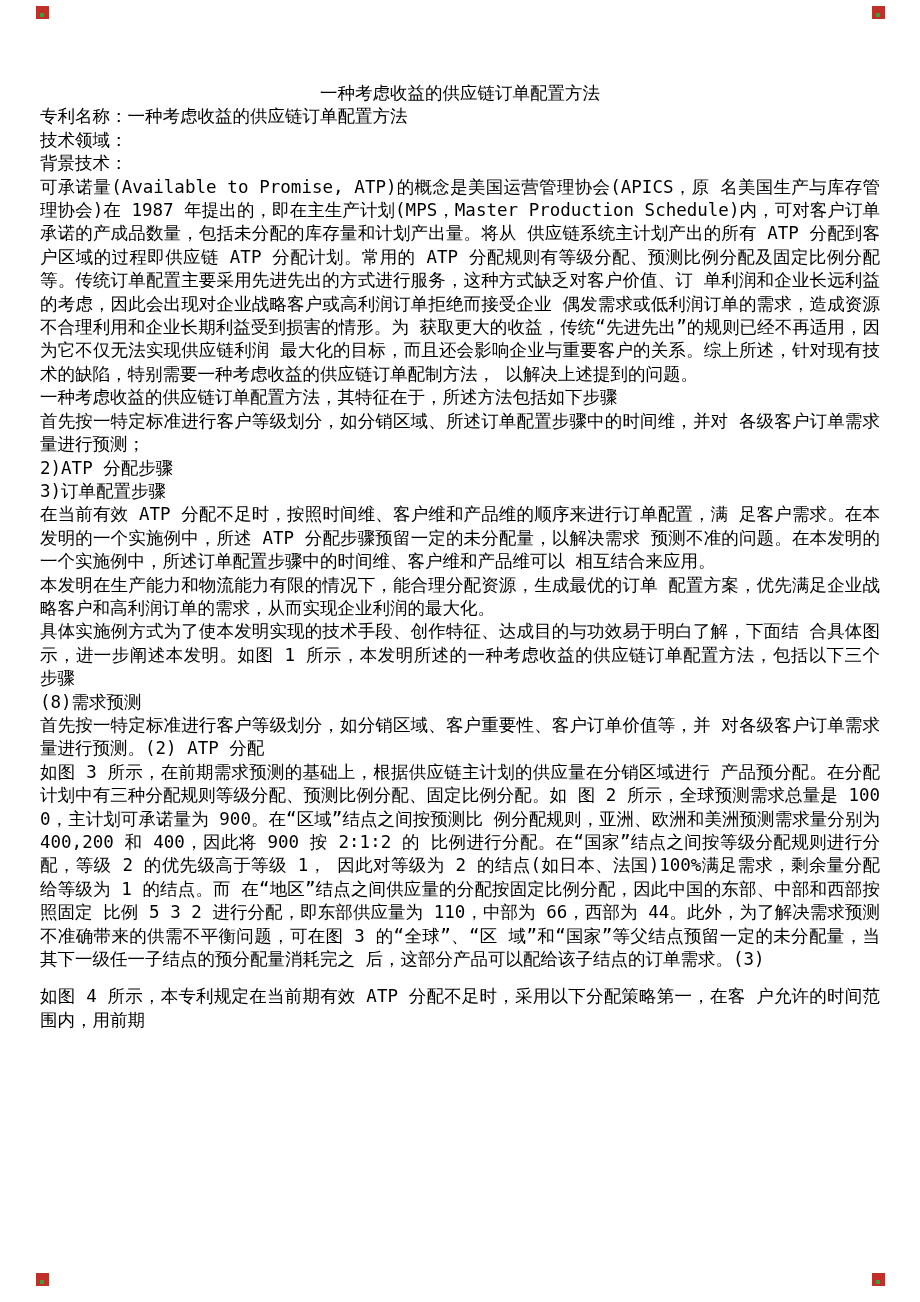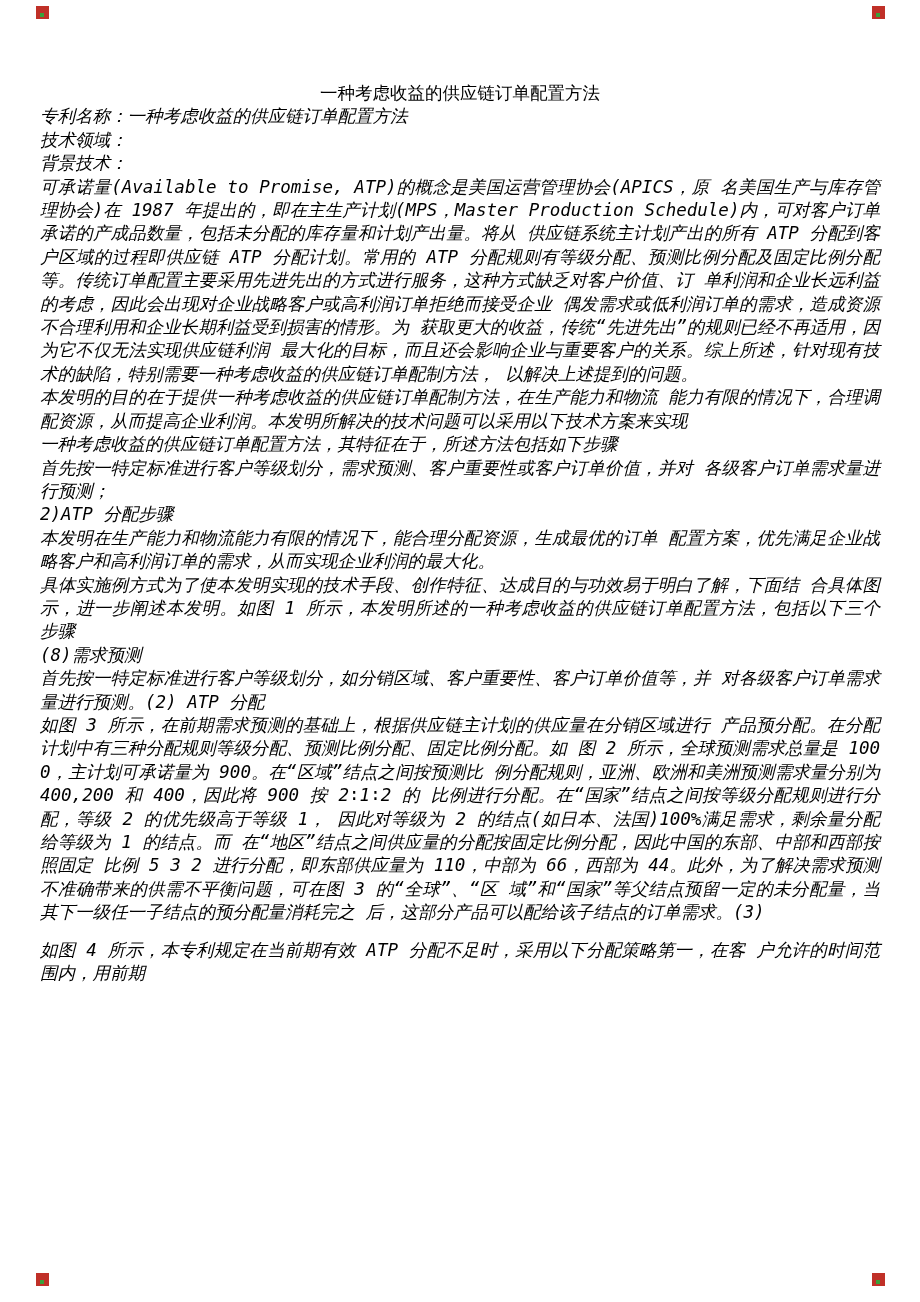--- a/index.html
+++ b/index.html
@@ -24,21 +24,20 @@
   .doc-title {
     text-align: center;
     font-weight: normal;
     font-size: 17.5px;
     margin: 0;
   }
   .body-text p {
     margin: 0;
     text-align: justify;
     word-break: break-all;
-    font-style: italic;
   }
   .body-text p:last-child {
     margin-top: 14px;
   }
   .marker {
     position: absolute;
     width: 13px;
     height: 13px;
     background: #c03028;
   }
@@ -66,24 +65,25 @@
   <span class="marker bl"></span>
   <span class="marker br"></span>
 
   <div class="content">
     <h1 class="doc-title">一种考虑收益的供应链订单配置方法</h1>
     <div class="body-text">
         <p>专利名称：一种考虑收益的供应链订单配置方法</p>
         <p>技术领域：</p>
         <p>背景技术：</p>
         <p>可承诺量(Available to Promise, ATP)的概念是美国运营管理协会(APICS，原 名美国生产与库存管理协会)在 1987 年提出的，即在主生产计划(MPS，Master Production Schedule)内，可对客户订单承诺的产成品数量，包括未分配的库存量和计划产出量。将从 供应链系统主计划产出的所有 ATP 分配到客户区域的过程即供应链 ATP 分配计划。常用的 ATP 分配规则有等级分配、预测比例分配及固定比例分配等。传统订单配置主要采用先进先出的方式进行服务，这种方式缺乏对客户价值、订 单利润和企业长远利益的考虑，因此会出现对企业战略客户或高利润订单拒绝而接受企业 偶发需求或低利润订单的需求，造成资源不合理利用和企业长期利益受到损害的情形。为 获取更大的收益，传统“先进先出”的规则已经不再适用，因为它不仅无法实现供应链利润 最大化的目标，而且还会影响企业与重要客户的关系。综上所述，针对现有技术的缺陷，特别需要一种考虑收益的供应链订单配制方法， 以解决上述提到的问题。</p>
-        <p>本发明的目的在于提供一种考虑收益的供应链订单配制方法，在生产能力和物流 能力有限的情况下，合理调配资源，从而提高企业利润。本发明所解决的技术问题可以采用以下技术方案来实现</p>
         <p>一种考虑收益的供应链订单配置方法，其特征在于，所述方法包括如下步骤</p>
-        <p>首先按一特定标准进行客户等级划分，需求预测、客户重要性或客户订单价值，并对 各级客户订单需求量进行预测；</p>
+        <p>首先按一特定标准进行客户等级划分，如分销区域、所述订单配置步骤中的时间维，并对 各级客户订单需求量进行预测；</p>
         <p>2)ATP 分配步骤</p>
+        <p>3)订单配置步骤</p>
+        <p>在当前有效 ATP 分配不足时，按照时间维、客户维和产品维的顺序来进行订单配置，满 足客户需求。在本发明的一个实施例中，所述 ATP 分配步骤预留一定的未分配量，以解决需求 预测不准的问题。在本发明的一个实施例中，所述订单配置步骤中的时间维、客户维和产品维可以 相互结合来应用。</p>
         <p>本发明在生产能力和物流能力有限的情况下，能合理分配资源，生成最优的订单 配置方案，优先满足企业战略客户和高利润订单的需求，从而实现企业利润的最大化。</p>
         <p>具体实施例方式为了使本发明实现的技术手段、创作特征、达成目的与功效易于明白了解，下面结 合具体图示，进一步阐述本发明。如图 1 所示，本发明所述的一种考虑收益的供应链订单配置方法，包括以下三个 步骤</p>
         <p>(8)需求预测</p>
         <p>首先按一特定标准进行客户等级划分，如分销区域、客户重要性、客户订单价值等，并 对各级客户订单需求量进行预测。(2) ATP 分配</p>
         <p>如图 3 所示，在前期需求预测的基础上，根据供应链主计划的供应量在分销区域进行 产品预分配。在分配计划中有三种分配规则等级分配、预测比例分配、固定比例分配。如 图 2 所示，全球预测需求总量是 1000，主计划可承诺量为 900。在“区域”结点之间按预测比 例分配规则，亚洲、欧洲和美洲预测需求量分别为 400,200 和 400，因此将 900 按 2∶1∶2 的 比例进行分配。在“国家”结点之间按等级分配规则进行分配，等级 2 的优先级高于等级 1， 因此对等级为 2 的结点(如日本、法国)100%满足需求，剩余量分配给等级为 1 的结点。而 在“地区”结点之间供应量的分配按固定比例分配，因此中国的东部、中部和西部按照固定 比例 5 3 2 进行分配，即东部供应量为 110，中部为 66，西部为 44。此外，为了解决需求预测不准确带来的供需不平衡问题，可在图 3 的“全球”、“区 域”和“国家”等父结点预留一定的未分配量，当其下一级任一子结点的预分配量消耗完之 后，这部分产品可以配给该子结点的订单需求。(3)</p>
         <p>如图 4 所示，本专利规定在当前期有效 ATP 分配不足时，采用以下分配策略第一，在客 户允许的时间范围内，用前期</p>
       </div>
   </div>
 
 </div>

